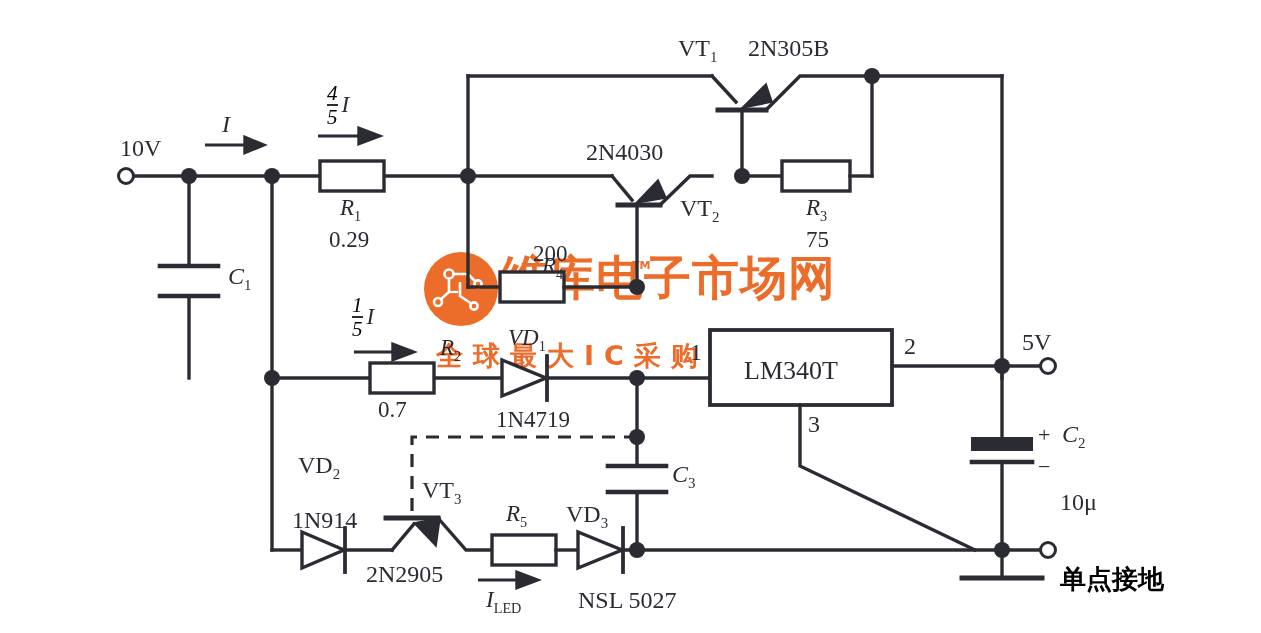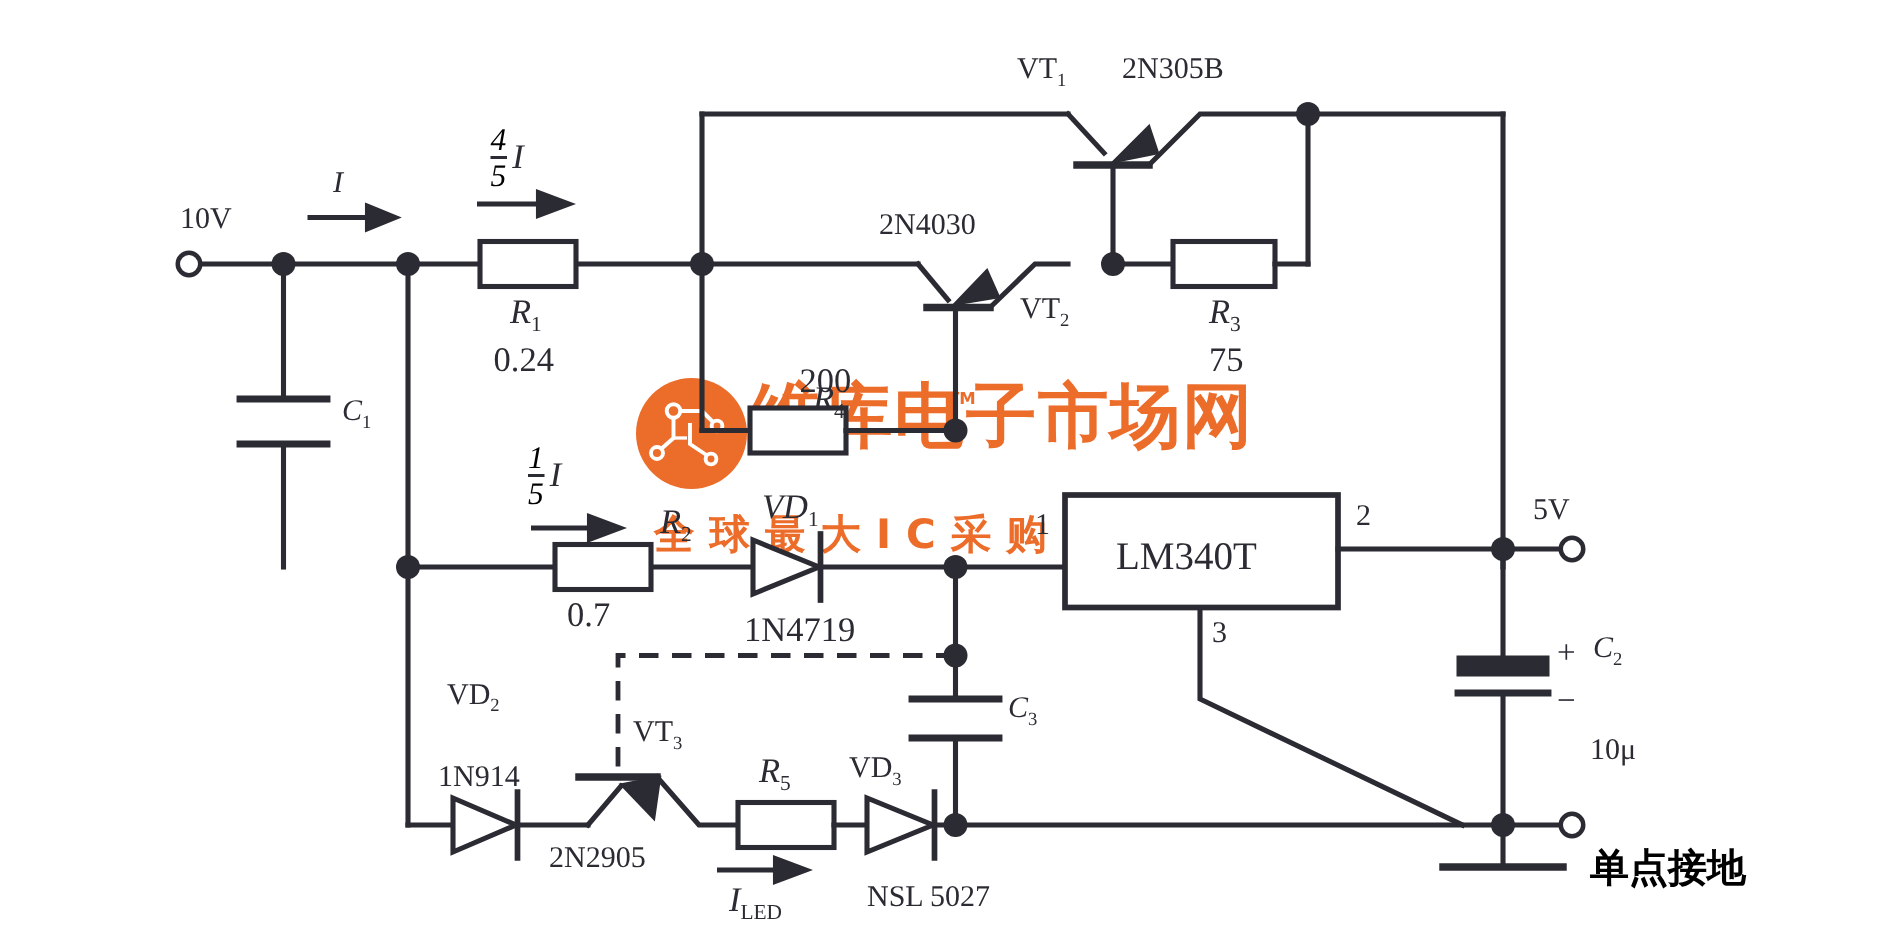--- a/index.html
+++ b/index.html
@@ -34,21 +34,21 @@
     user-select: none;
   }
   .lbl.italic { font-style: italic; }
   .sub {
     font-size: 0.62em;
     vertical-align: sub;
     font-style: normal;
   }
   .s22 { font-size: 22px; }
   .s23 { font-size: 23px; }
-  .s24 { font-size: 20px; }
+  .s24 { font-size: 24px; }
   .s26 { font-size: 26px; }
   .cn {
     font-family: "DejaVu Sans", "Liberation Sans", sans-serif;
     font-weight: bold;
     color: #000000;
   }
   .frac-wrap {
     position: absolute;
     display: flex;
     align-items: center;
@@ -298,21 +298,21 @@
   <div class="frac-wrap" style="left:327px; top:82px;">
     <span class="frac-inline">
       <span class="num">4</span>
       <span class="bar"></span>
       <span class="den">5</span>
     </span>
     <span class="frac-I">I</span>
   </div>
 
   <div class="lbl s23 italic" style="left:340px; top:196px;text-align:right;"><span>R</span><span class="sub">1</span></div>
-  <div class="lbl s23" style="left:329px; top:228px;">0.24</div>
+  <div class="lbl s23" style="left:329px; top:228px;">0.29</div>
 
   <div class="lbl s24 italic" style="left:228px; top:264px;"><span>C</span><span class="sub">1</span></div>
 
   <div class="frac-wrap" style="left:352px; top:294px;">
     <span class="frac-inline">
       <span class="num">1</span>
       <span class="bar"></span>
       <span class="den">5</span>
     </span>
     <span class="frac-I">I</span>

